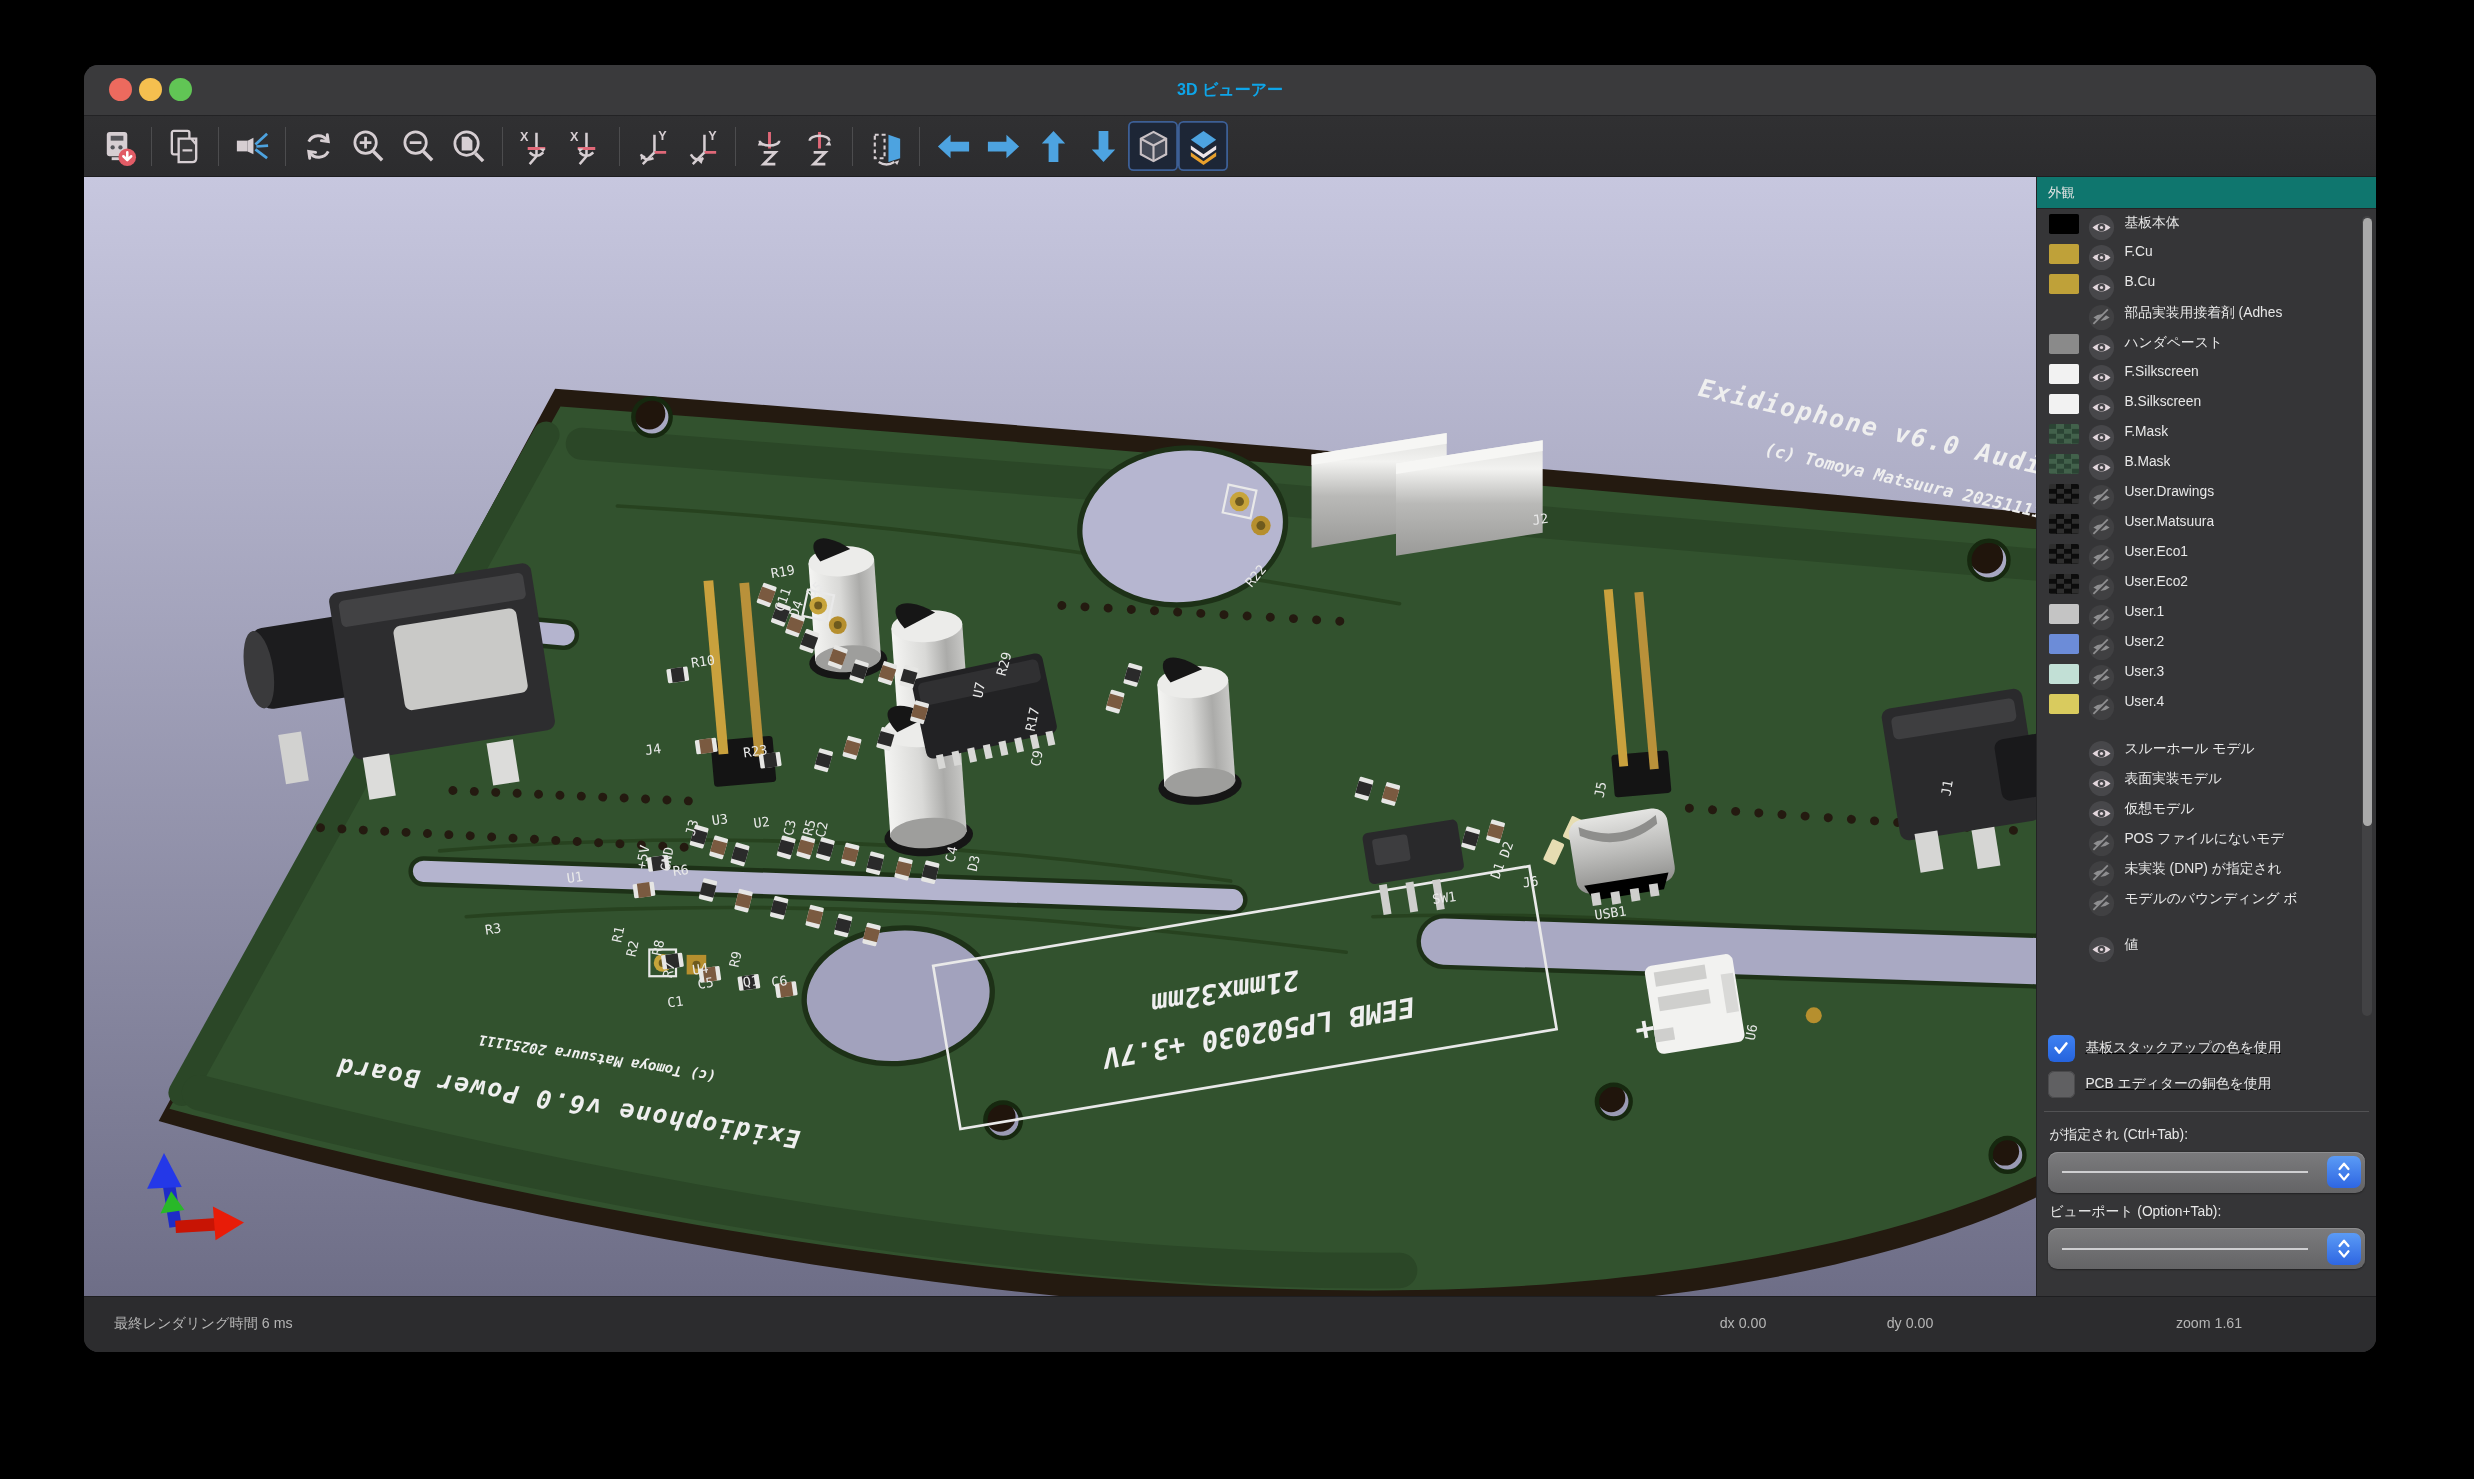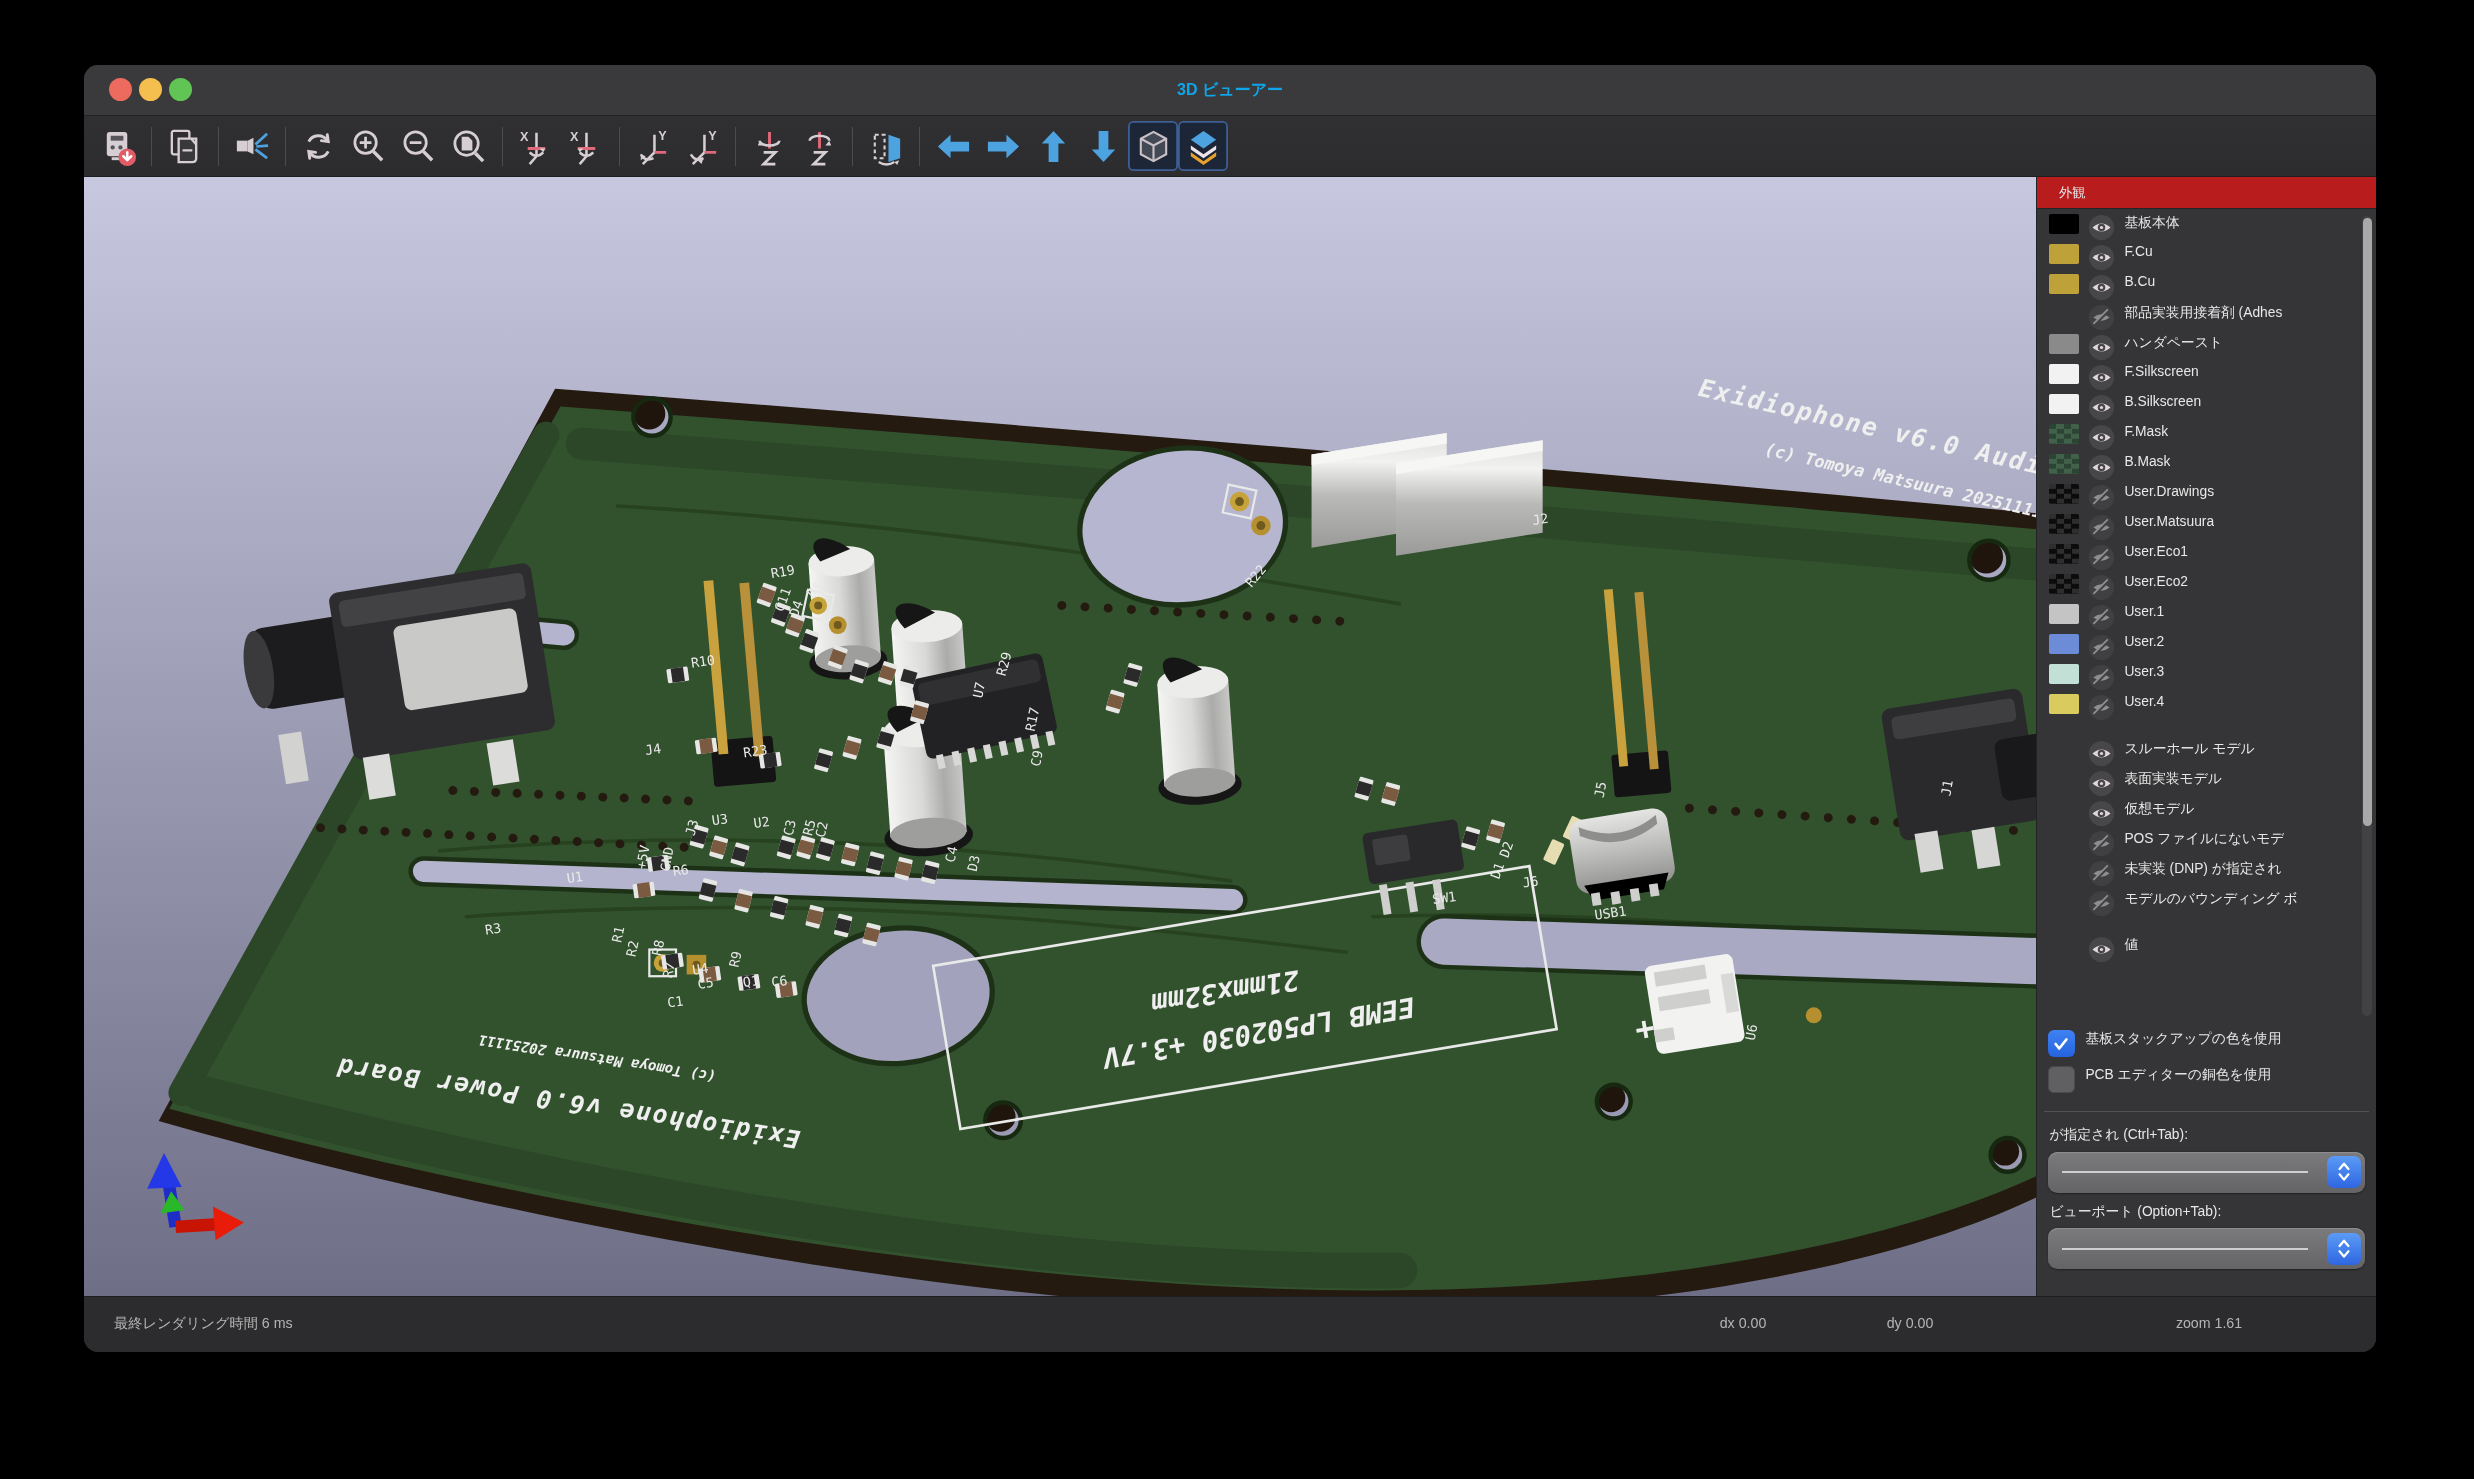--- a/index.html
+++ b/index.html
@@ -18,34 +18,34 @@
   .tb-sep{width:0.9px;height:39px;background:#4c4c4e;margin:0 8px;flex:0 0 auto;}
   .tb-btn{width:50px;height:50px;display:flex;align-items:center;justify-content:center;border-radius:5.3px;flex:0 0 auto;}
   .tb-btn.active{background:#1d2636;box-shadow:inset 0 0 0 1.8px #3d5f95;}
   .tb-btn svg{width:39px;height:39px;}
   
   #main{flex:1 1 auto;display:flex;min-height:0;}
   #viewport{position:relative;width:1952px;flex:0 0 auto;background:linear-gradient(#c7c7df,#6e6e87);}
   #viewport svg{position:absolute;left:0;top:0;}
   
   #sidebar{flex:1 1 auto;background:#353537;border-left:0.9px solid #232325;display:flex;flex-direction:column;min-width:0;}
-  #sb-header{height:31px;background:#b91c1c;border-bottom:0.9px solid #242426;color:#e6e6e6;font-size:13.3px;
-    line-height:31px;padding-left:22px;flex:0 0 auto;}
+  #sb-header{height:31px;background:#0f766e;border-bottom:0.9px solid #242426;color:#e6e6e6;font-size:13.3px;
+    line-height:31px;padding-left:11px;flex:0 0 auto;}
   #layer-list{position:relative;height:816px;overflow:hidden;padding:5.3px 0 0 12.4px;flex:0 0 auto;}
   .row{display:flex;align-items:flex-start;height:30px;}
   .row.gap{margin-top:16px;}
   .sw{width:30px;height:19.6px;border-radius:1.8px;margin-right:9px;flex:0 0 auto;}
   .sw.none{background:transparent;}
   .sw.checker-green{background-image:conic-gradient(#42614b 25%,#2b4434 25% 50%,#42614b 50% 75%,#2b4434 75%);background-size:15px 9.8px;}
   .sw.checker-black{background-image:conic-gradient(#0c0c0c 25%,#2e2e2e 25% 50%,#0c0c0c 50% 75%,#2e2e2e 75%);background-size:15px 9.8px;}
   .eye{width:27px;height:27px;margin-right:9px;flex:0 0 auto;}
   .lbl{color:#e8e8e8;font-size:13.8px;white-space:nowrap;overflow:hidden;}
   #sb-scroll{position:absolute;right:3.6px;top:7.1px;width:10.7px;height:800px;border-radius:5.3px;background:#424244;}
   #sb-thumb{position:absolute;left:0.9px;top:1.8px;width:9px;height:76%;border-radius:4.4px;background:#a9a9a9;}
-  .cbrow{display:flex;align-items:flex-start;height:36px;padding-left:10.7px;}
+  .cbrow{display:flex;align-items:center;height:36px;padding-left:10.7px;text-decoration:underline;}
   .cb{width:27px;height:27px;border-radius:6.2px;margin-right:10.7px;flex:0 0 auto;display:flex;align-items:center;justify-content:center;}
   .cb.on{background:linear-gradient(#3f82f2,#2563dd);}
   .cb.off{background:#606062;box-shadow:inset 0 0 0 0.9px #4a4a4c;}
   .cb svg{width:18px;height:18px;}
   .sb-div{height:0.9px;background:#525254;margin:9px 7.1px 3.6px 7.1px;}
   .sb-label{color:#e8e8e8;font-size:13.8px;padding:10.7px 0 7.1px 12.4px;}
   .dropdown{position:relative;height:41px;margin:0 10.7px;background:linear-gradient(#7b7b7d,#646466);
     border-radius:9.8px;box-shadow:inset 0 0.9px 0 #8e8e90,0 0.9px 1.8px rgba(0,0,0,.4);}
   .dd-line{position:absolute;left:14.2px;right:57px;top:19.6px;height:1.8px;background:#cfcfd1;}
   .dd-step{position:absolute;right:4.4px;top:4.4px;width:34px;height:32px;border-radius:7.1px;

